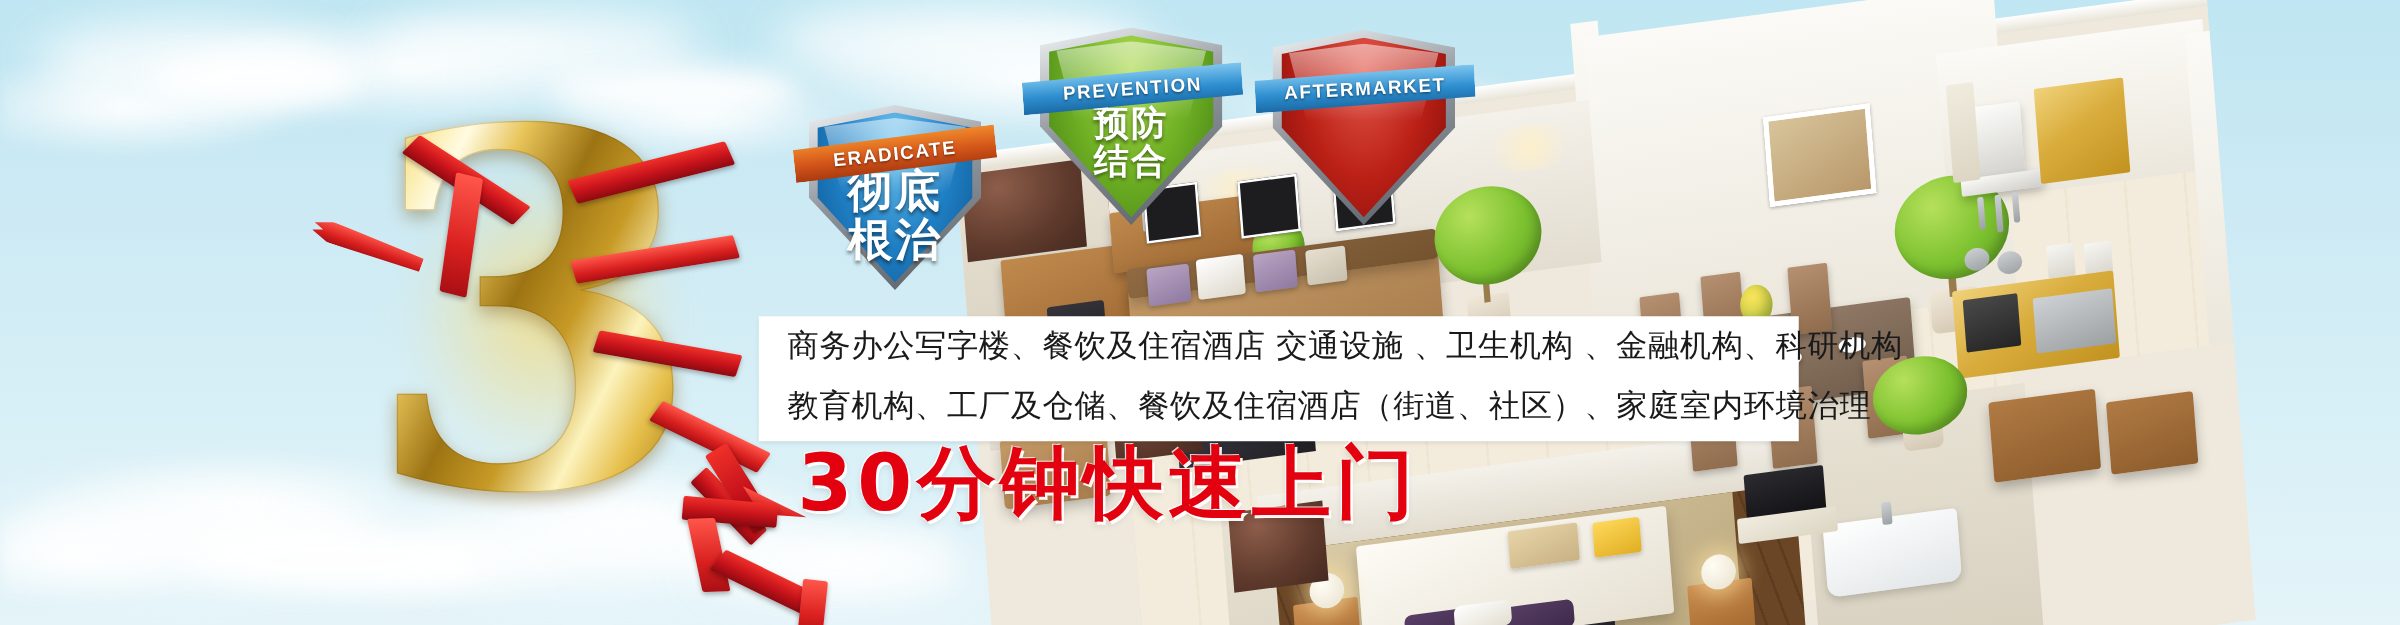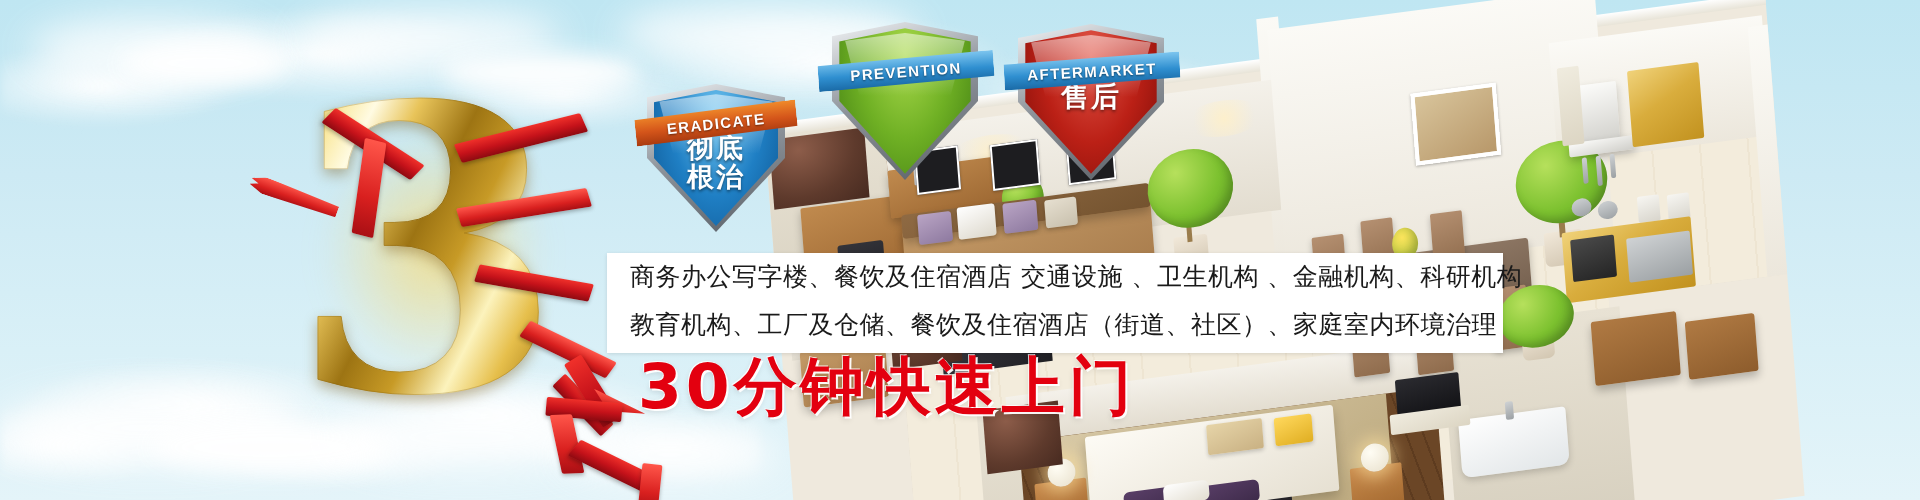--- a/index.html
+++ b/index.html
@@ -115,21 +115,21 @@
   .banner{position:absolute;height:30px;display:flex;align-items:center;justify-content:center;
     font-weight:700;letter-spacing:1.4px;color:#fff;
     text-shadow:0 1px 2px rgba(0,0,0,.5);}
   .banner-orange{background:linear-gradient(180deg,#f08a2a,#d4551a 55%,#a93a0f);}
   .banner-blue{background:linear-gradient(180deg,#7ec6ef,#2f8fd0 55%,#1a6aa6);}
   .banner-shadow{box-shadow:0 2px 5px rgba(0,0,0,.35);}
   .shield-cn{position:absolute;width:100%;text-align:center;color:#fff;font-weight:700;
     line-height:1.08;letter-spacing:2px;text-shadow:0 2px 3px rgba(0,0,0,.45);}
 
   
-  #info-panel{position:absolute;left:607px;top:253px;width:896px;height:100px;background:#fff;
+  #info-panel{position:absolute;left:607px;top:253px;width:832px;height:100px;background:#fff;
     box-shadow:0 1px 4px rgba(0,0,0,.12);}
   #info-panel .line{font-size:25px;color:#1a1a1a;line-height:48px;padding-left:23px;white-space:nowrap;
     font-family:"DejaVu Sans","Liberation Sans",sans-serif;letter-spacing:.5px;}
 
   
   #headline{position:absolute;left:638px;top:355px;font-size:63px;font-weight:700;color:#e3000f;
     letter-spacing:4px;line-height:1;white-space:nowrap;
     font-family:"DejaVu Sans","Liberation Sans",sans-serif;
     text-shadow:2px 2px 0 rgba(255,255,255,.95),-1px -1px 0 rgba(255,255,255,.8),0 3px 6px rgba(0,0,0,.12);}
 </style>
@@ -291,46 +291,49 @@
     <div class="ribbon" style="left:-2px;top:64px;width:76px;height:19px;transform:rotate(5deg);border-radius:2px;"></div>
     <div class="ribbon lite" style="left:8px;top:78px;width:22px;height:60px;transform:rotate(-12deg) skewY(10deg);border-radius:2px;"></div>
     <div class="ribbon" style="left:22px;top:120px;width:84px;height:20px;transform:rotate(26deg) skewX(-14deg);border-radius:2px;"></div>
     <div class="ribbon lite" style="left:92px;top:128px;width:20px;height:48px;transform:rotate(6deg);border-radius:2px;"></div>
   </div>
 
   <div class="shield" style="left:647px;top:84px;width:138px;height:148px;">
     <div class="shield-rim"></div>
     <div class="shield-face face-blue"></div>
     <div class="shield-gloss"></div>
-    <div class="shield-cn" style="top:50px;font-size:27px;">
+    <div class="shield-cn" style="top:50px;font-size:36px;">
       <div>彻底</div>
       <div>根治</div>
     </div>
     <div class="banner banner-orange banner-shadow" style="left:-12px;top:24px;width:162px;font-size:15px;transform:rotate(-6deg);
                 clip-path:polygon(0 12%,100% 0,100% 88%,0 100%);">
       <span>ERADICATE</span>
     </div>
   </div>
 
   <div class="shield" style="left:832px;top:22px;width:146px;height:158px;">
     <div class="shield-rim"></div>
     <div class="shield-face face-green"></div>
     <div class="shield-gloss"></div>
+    <div class="shield-cn" style="top:62px;font-size:28px;">
+      <div>预防</div>
+      <div>结合</div>
+    </div>
     <div class="banner banner-blue banner-shadow" style="left:-14px;top:34px;width:176px;font-size:15px;transform:rotate(-4deg);
                 clip-path:polygon(0 14%,100% 0,100% 86%,0 100%);">
       <span>PREVENTION</span>
     </div>
   </div>
 
   <div class="shield" style="left:1018px;top:24px;width:146px;height:156px;">
     <div class="shield-rim"></div>
     <div class="shield-face face-red"></div>
     <div class="shield-gloss"></div>
     <div class="shield-cn" style="top:58px;font-size:28px;">
-      <div>售后</div>
     </div>
     <div class="banner banner-blue banner-shadow" style="left:-14px;top:32px;width:176px;font-size:15px;transform:rotate(-3deg);
                 clip-path:polygon(0 14%,100% 0,100% 86%,0 100%);">
       <span>AFTERMARKET</span>
     </div>
   </div>
 
   <div id="info-panel">
     <div class="line">商务办公写字楼、餐饮及住宿酒店 交通设施 、卫生机构 、金融机构、科研机构</div>
     <div class="line">教育机构、工厂及仓储、餐饮及住宿酒店（街道、社区）、家庭室内环境治理</div>

